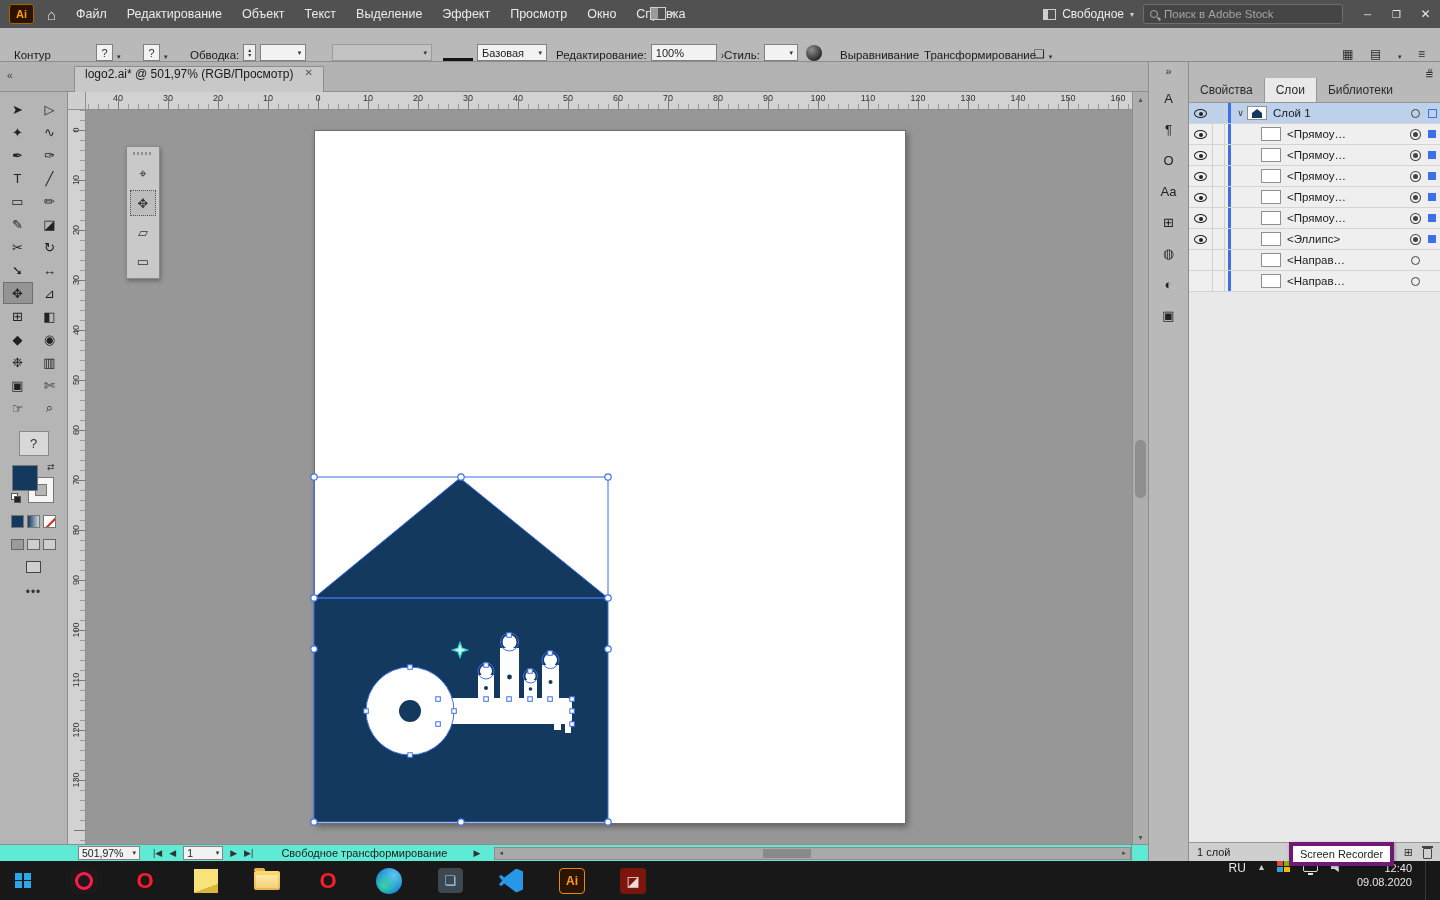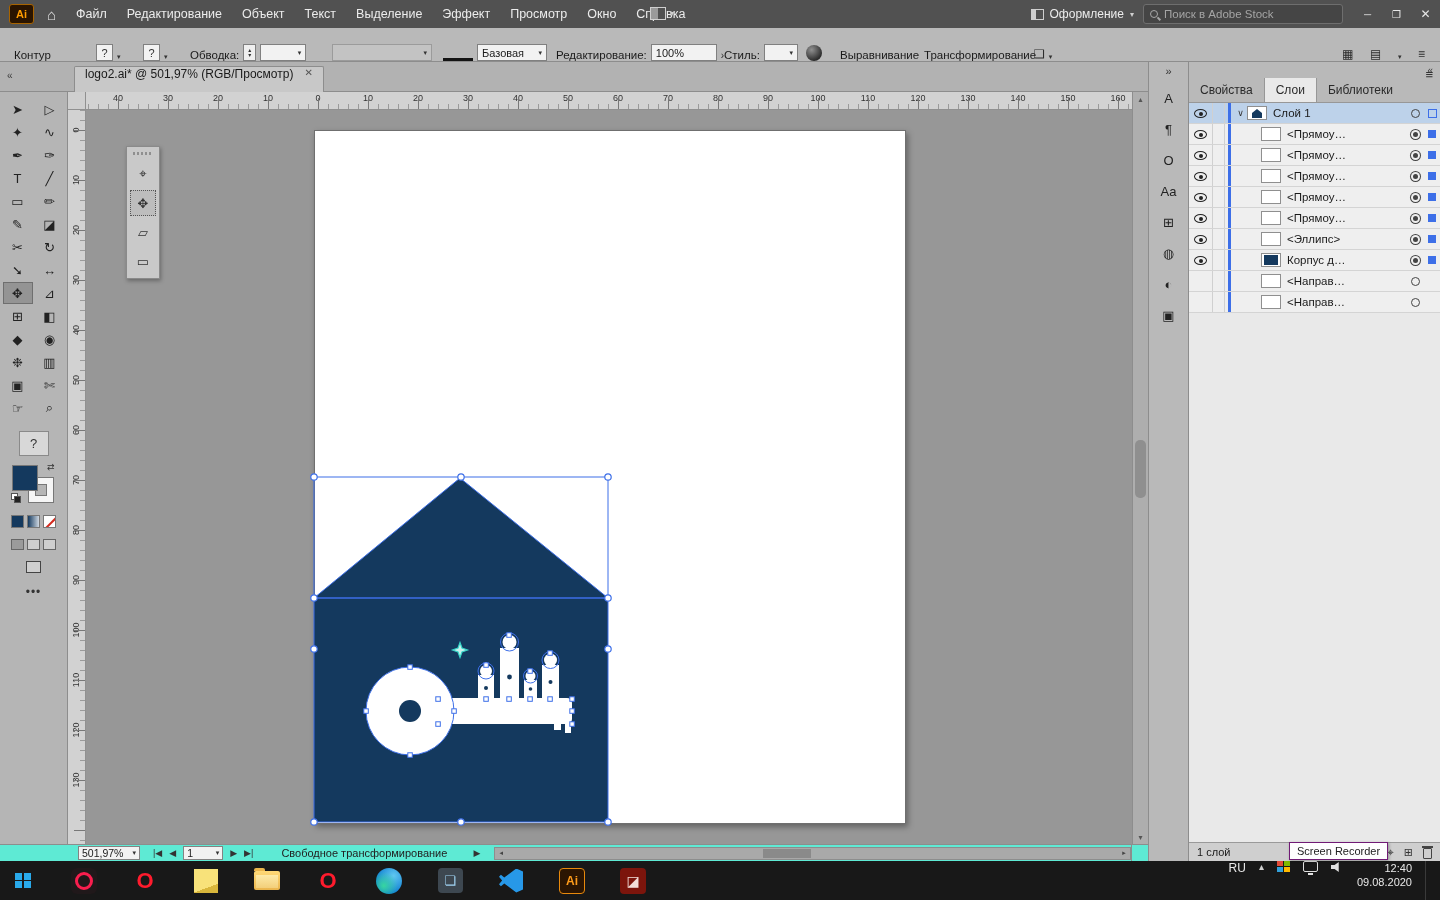--- a/index.html
+++ b/index.html
@@ -148,21 +148,21 @@
 .sb-page{width:40px;height:14px;background:#f2f2f2;border:1px solid #838383;display:flex;align-items:center;justify-content:space-between;padding:0 3px;font-size:10.5px;color:#1a1a1a}
 .sb-tool{margin-left:28px;font-size:11px;color:#222;white-space:nowrap}
 .sb-play{margin-left:26px;font-size:9px;color:#333}
 .hscroll{position:relative;margin-left:14px;flex:1;height:13px;background:#a9a9a9;border:1px solid #8d8d8d}
 .hthumb{position:absolute;left:268px;width:48px;top:1px;bottom:1px;background:#8a8a8a}
 .harr{position:absolute;top:0;bottom:0;width:12px;display:flex;align-items:center;justify-content:center;font-size:7px;color:#444}
 .harr.r{right:0}
 .sb-corner{width:17px;height:100%;border-left:1px solid #8d8d8d}
 
 
-.tooltip{position:absolute;left:1289px;top:842px;background:#fefefe;border:1px solid #701a75;padding:2px 7px;font-size:11px;color:#222;z-index:30;box-shadow:1px 1px 3px rgba(0,0,0,.3);white-space:nowrap}
+.tooltip{position:absolute;left:1289px;top:842px;background:#fefefe;border:4px solid #701a75;padding:2px 7px;font-size:11px;color:#222;z-index:30;box-shadow:1px 1px 3px rgba(0,0,0,.3);white-space:nowrap}
 
 
 .taskbar{position:absolute;left:0;top:861px;width:1440px;height:39px;background:#181818;display:flex;align-items:center;z-index:20}
 .startbtn{width:46px;height:39px;display:flex;align-items:center;justify-content:center}
 .winlogo{display:grid;grid-template-columns:7px 7px;grid-template-rows:7px 7px;gap:1.5px}
 .winlogo span{background:#29a9ea}
 .tbapp{width:46px;height:39px;display:flex;align-items:center;justify-content:center;margin-left:15px}
 .tbicon{display:flex;align-items:center;justify-content:center}
 .tb-opera-dark{width:26px;height:26px;border-radius:6px;background:#20181a;position:relative}
 .tb-opera-dark::after{content:"";position:absolute;inset:4px;border-radius:50%;border:3.5px solid #fa1e4e}
@@ -206,21 +206,21 @@
       <span class="menu-item">Просмотр</span>
       <span class="menu-item">Окно</span>
       <span class="menu-item">Справка</span>
     </div>
   <div class="arrange-icon">
       <span class="arr-sq"></span>
       <span class="caret">▾</span>
     </div>
   <div class="workspace">
     <span class="ws-icon"></span>
-    <span>Оформление</span>
+    <span>Свободное</span>
     <span class="caret">▾</span>
   </div>
   <div class="searchbox">
     <span class="mag"></span>
     <input placeholder="Поиск в Adobe Stock" style="">
   </div>
   <div class="winbtns">
     <span class="winbtn">─</span>
     <span class="winbtn">❐</span>
     <span class="winbtn close">✕</span>
@@ -667,41 +667,20 @@
         <span class="thumb th-white"></span>
         <span class="llabel">&lt;Эллипс&gt;</span>
         <span class="cell tgt-cell">
           <span class="target ring"></span>
         </span>
         <span class="cell sq-cell">
           <span class="selsq filled"></span>
         </span>
       </div>
       <div class="lrow">
-        <span class="cell eye-cell">
-          <span class="eye">
-            <span class="pupil"></span>
-          </span>
-        </span>
-        <span class="cell lock-cell"></span>
-        <span class="cell bar-cell">
-          <span class="colorbar"></span>
-        </span>
-        <span class="cell chev-cell"></span>
-        <span style="flex: 0 0 auto; width: 14px;"></span>
-        <span class="thumb th-navy"></span>
-        <span class="llabel">Корпус д…</span>
-        <span class="cell tgt-cell">
-          <span class="target ring"></span>
-        </span>
-        <span class="cell sq-cell">
-          <span class="selsq filled"></span>
-        </span>
-      </div>
-      <div class="lrow">
         <span class="cell eye-cell"></span>
         <span class="cell lock-cell"></span>
         <span class="cell bar-cell">
           <span class="colorbar"></span>
         </span>
         <span class="cell chev-cell"></span>
         <span style="flex: 0 0 auto; width: 14px;"></span>
         <span class="thumb th-white"></span>
         <span class="llabel">&lt;Направ…</span>
         <span class="cell tgt-cell">

